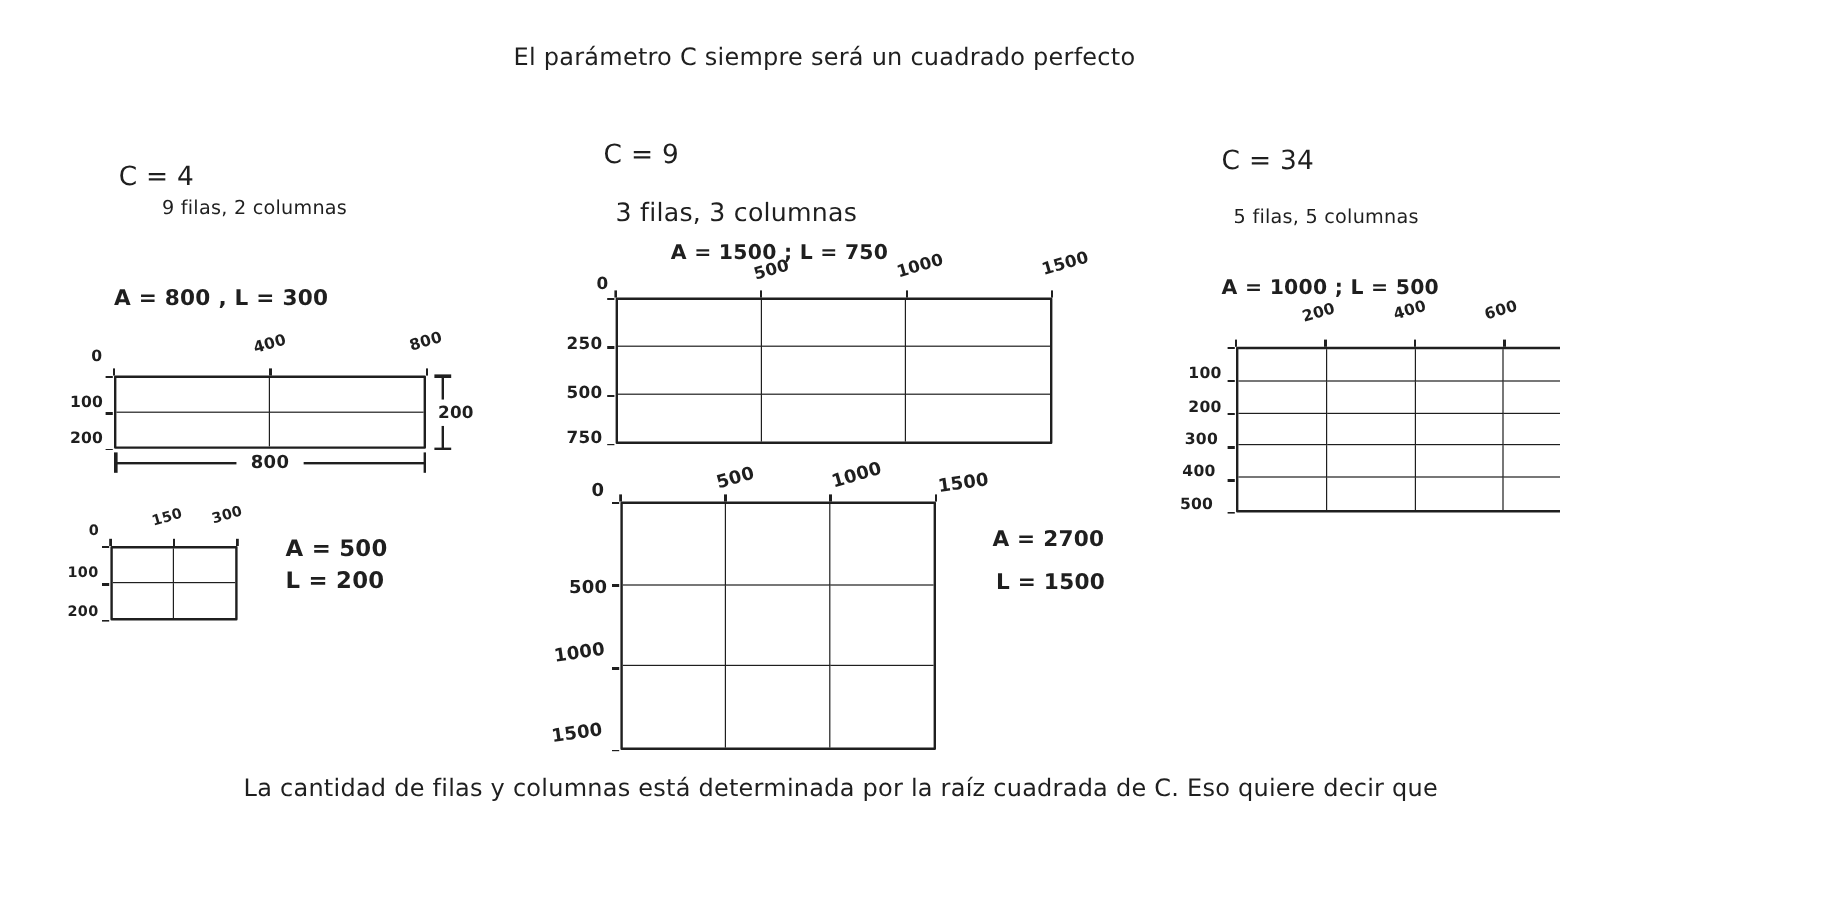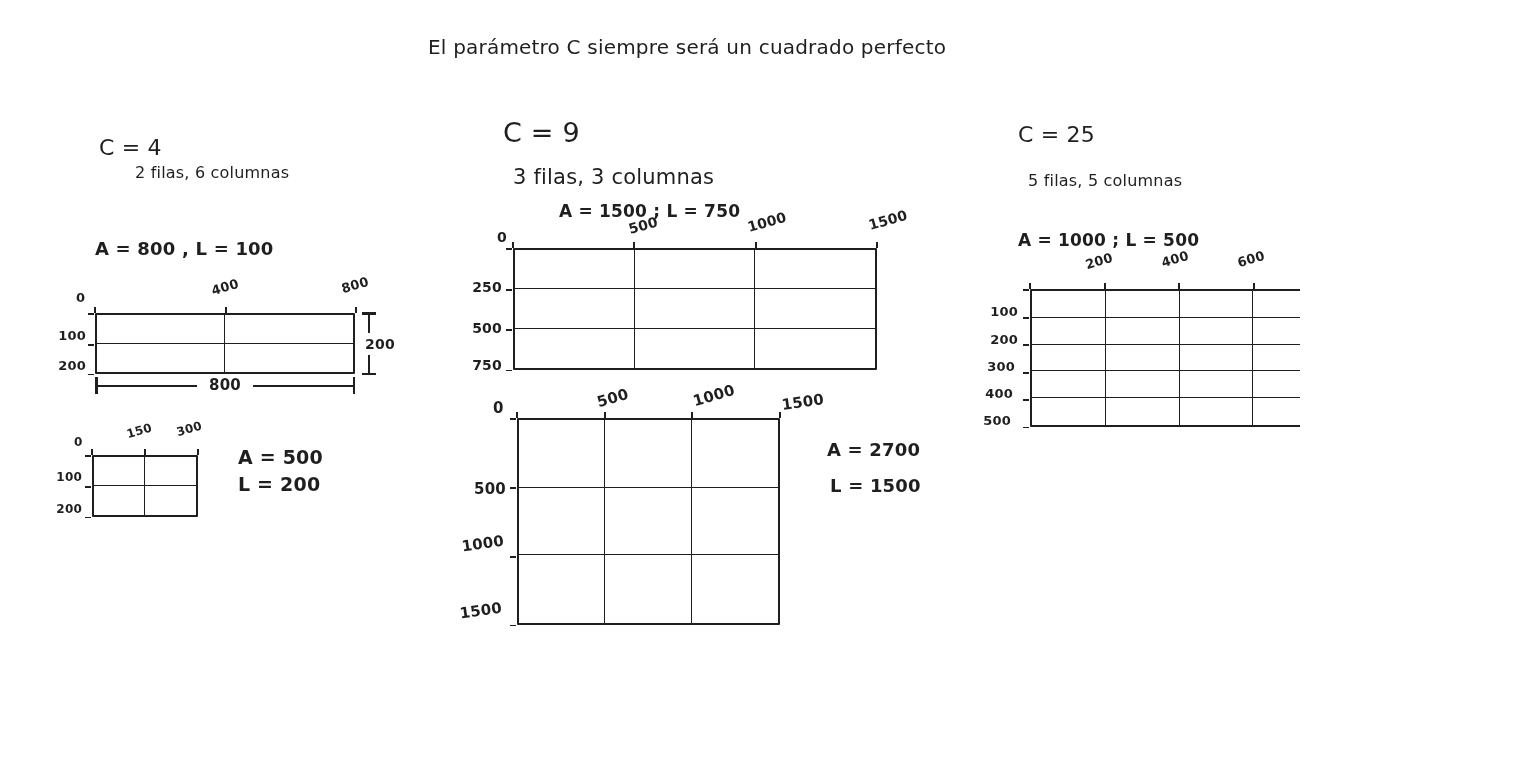--- a/index.html
+++ b/index.html
@@ -45,22 +45,22 @@
   .dim-v .vlbl{position:absolute;left:3px;top:50%;transform:translateY(-50%);background:var(--bg);padding:3px 0;}
 </style>
 </head>
 <body>
 
 <div class="canvas">
 
   <div class="lb" style="left:428px;top:36px;font-size:20px;">El parámetro C siempre será un cuadrado perfecto</div>
 
   <div class="lb" style="left:99px;top:116px;font-size:22px;margin-top:19px;">C = 4</div>
-  <div class="lb" style="left:135px;top:164px;font-size:16px;">2 filas, 6 columnas</div>
-  <div class="lb bold" style="left:95px;top:239px;font-size:18px;">A = 800 ,   L = 100</div>
+  <div class="lb" style="left:135px;top:164px;font-size:16px;">9 filas, 2 columnas</div>
+  <div class="lb bold" style="left:95px;top:239px;font-size:18px;">A = 800 ,   L = 300</div>
 
   <div class="grid g2" style="left:95px;top:313px;width:260px;height:61px;">
       <i></i>
       <i></i>
       <i></i>
       <i></i>
     </div>
   <div class="tx" style="left:94px;top:307px;width:263px;background:repeating-linear-gradient(90deg,var(--ink) 0 2px,transparent 2px 130.5px);"></div>
   <div class="ty" style="left:88px;top:313px;height:62px;background:repeating-linear-gradient(180deg,var(--ink) 0 2px,transparent 2px 30.5px);"></div>
   <span class="lb tick-lb" style="left:76px;top:291px;font-size:13px;">0</span>
@@ -92,21 +92,21 @@
   <div class="tx" style="left:91px;top:449px;width:108px;background:repeating-linear-gradient(90deg,var(--ink) 0 2px,transparent 2px 53px);"></div>
   <div class="ty" style="left:85px;top:455px;height:63px;background:repeating-linear-gradient(180deg,var(--ink) 0 2px,transparent 2px 31px);"></div>
   <span class="lb tick-lb" style="left:74px;top:436px;font-size:12px;">0</span>
   <span class="lb tick-lb rot" style="left:129px;top:428px;font-size:12px;">150</span>
   <span class="lb tick-lb rot" style="left:179px;top:426px;font-size:12px;">300</span>
   <span class="lb tick-lb yr" style="left:38px;top:471px;width:44px;font-size:12px;">100</span>
   <span class="lb tick-lb yr" style="left:38px;top:503px;width:44px;font-size:12px;">200</span>
   <div class="lb bold" style="left:238px;top:447px;font-size:19px;">A = 500</div>
   <div class="lb bold" style="left:238px;top:474px;font-size:19px;">L = 200</div>
 
-  <div class="lb" style="left:503px;top:117px;font-size:27px;">C = 9</div>
+  <div class="lb" style="left:503px;top:117px;font-size:22px;">C = 9</div>
   <div class="lb" style="left:513px;top:165px;font-size:21px;">3 filas, 3 columnas</div>
   <div class="lb bold" style="left:559px;top:202px;font-size:17px;">A = 1500 ;   L = 750</div>
 
   <div class="grid g3" style="left:513px;top:248px;width:364px;height:122px;">
       <i></i>
       <i></i>
       <i></i>
       <i></i>
       <i></i>
       <i></i>
@@ -140,21 +140,21 @@
   <span class="lb tick-lb" style="left:493px;top:400px;font-size:15px;">0</span>
   <span class="lb tick-lb rot" style="left:600px;top:394px;font-size:15px;">500</span>
   <span class="lb tick-lb rot" style="left:696px;top:393px;font-size:15px;">1000</span>
   <span class="lb tick-lb rot-sm" style="left:783px;top:397px;font-size:15px;">1500</span>
   <span class="lb tick-lb yr" style="left:430px;top:481px;width:76px;font-size:15px;">500</span>
   <span class="lb tick-lb yr rot-sm" style="left:430px;top:543px;width:76px;font-size:15px;">1000</span>
   <span class="lb tick-lb yr rot-sm" style="left:428px;top:610px;width:76px;font-size:15px;">1500</span>
   <div class="lb bold" style="left:827px;top:440px;font-size:18px;">A = 2700</div>
   <div class="lb bold" style="left:830px;top:476px;font-size:18px;">L = 1500</div>
 
-  <div class="lb" style="left:1018px;top:122px;font-size:22px;">C = 25</div>
+  <div class="lb" style="left:1018px;top:122px;font-size:22px;">C = 34</div>
   <div class="lb" style="left:1028px;top:172px;font-size:16px;">5 filas, 5 columnas</div>
   <div class="lb bold" style="left:1018px;top:231px;font-size:17px;">A = 1000 ;   L = 500</div>
 
   <div class="grid g5" style="left:1030px;top:289px;width:373px;height:138px;">
       <i></i>
       <i></i>
       <i></i>
       <i></i>
       <i></i>
       <i></i>
@@ -184,14 +184,15 @@
   <span class="lb tick-lb rot" style="left:1164px;top:256px;font-size:13px;">400</span>
   <span class="lb tick-lb rot" style="left:1240px;top:256px;font-size:13px;">600</span>
   <span class="lb tick-lb rot" style="left:1315px;top:254px;font-size:13px;">800</span>
   <span class="lb tick-lb rot-sm" style="left:1397px;top:262px;font-size:13px;">1000</span>
   <span class="lb tick-lb yr" style="left:944px;top:305px;width:74px;font-size:13px;">100</span>
   <span class="lb tick-lb yr" style="left:944px;top:333px;width:74px;font-size:13px;">200</span>
   <span class="lb tick-lb yr" style="left:941px;top:360px;width:74px;font-size:13px;">300</span>
   <span class="lb tick-lb yr" style="left:939px;top:387px;width:74px;font-size:13px;">400</span>
   <span class="lb tick-lb yr" style="left:937px;top:414px;width:74px;font-size:13px;">500</span>
 
+  <div class="lb" style="left:203px;top:645px;font-size:20px;">La cantidad de filas y columnas está determinada por la raíz cuadrada de C. Eso quiere decir que</div>
 
 </div>
 
 </body></html>

